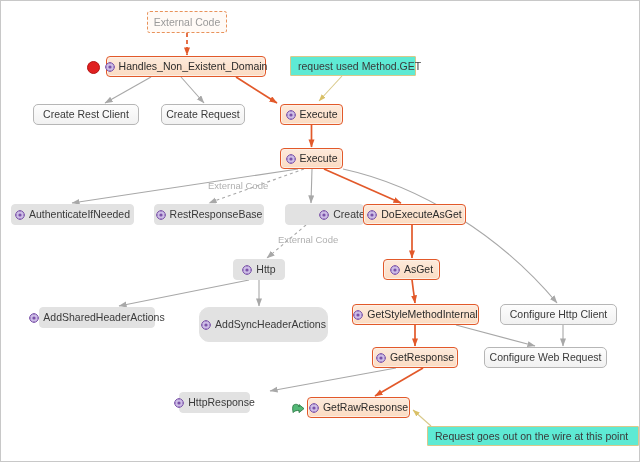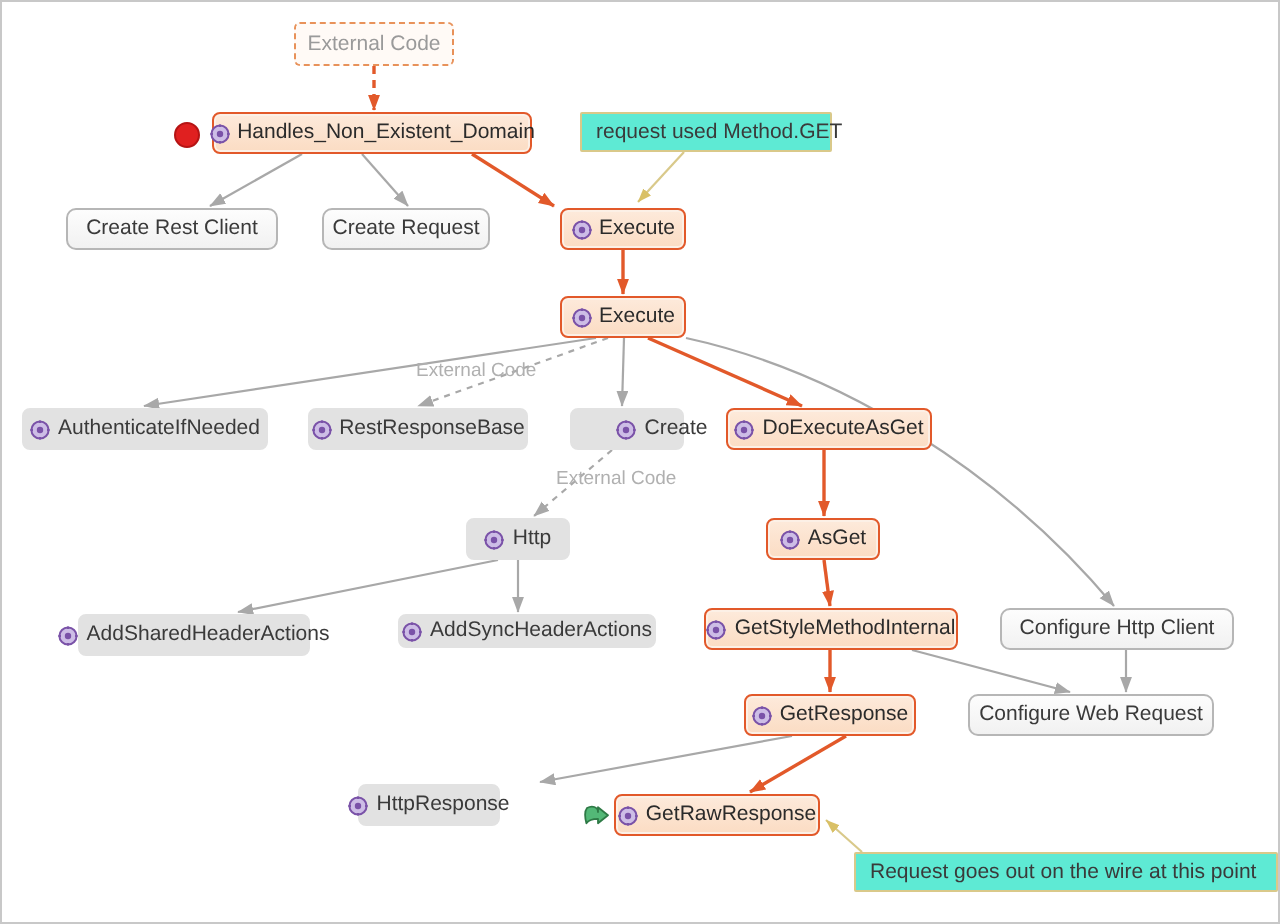--- a/index.html
+++ b/index.html
@@ -211,21 +211,21 @@
     <div class="node gray" style="left: 153px; top: 203px; width: 110px; height: 21px;">
       <span class="mglyph">
         <svg width="10" height="10" viewBox="0 0 10 10">
           <circle cx="5" cy="5" r="4.3" fill="#cdbde6" stroke="#7a52a8" stroke-width="1"></circle>
           <circle cx="5" cy="5" r="1.6" fill="#7a52a8"></circle>
           <path d="M5 0.2 L5 1.5 M5 8.5 L5 9.8 M0.2 5 L1.5 5 M8.5 5 L9.8 5" stroke="#7a52a8" stroke-width="1"></path>
         </svg>
       </span>
       <span class="label">RestResponseBase</span>
     </div>
-    <div class="node gray" style="left: 284px; top: 203px; width: 57px; height: 21px; padding-left: 41px;">
+    <div class="node gray" style="left: 284px; top: 203px; width: 79px; height: 21px; padding-left: 41px;">
       <span class="mglyph">
         <svg width="10" height="10" viewBox="0 0 10 10">
           <circle cx="5" cy="5" r="4.3" fill="#cdbde6" stroke="#7a52a8" stroke-width="1"></circle>
           <circle cx="5" cy="5" r="1.6" fill="#7a52a8"></circle>
           <path d="M5 0.2 L5 1.5 M5 8.5 L5 9.8 M0.2 5 L1.5 5 M8.5 5 L9.8 5" stroke="#7a52a8" stroke-width="1"></path>
         </svg>
       </span>
       <span class="label">Create</span>
     </div>
     <div class="node hot" style="left: 362px; top: 203px; width: 103px; height: 21px;">
@@ -261,21 +261,21 @@
     <div class="node gray" style="left: 38px; top: 306px; width: 116px; height: 21px;">
       <span class="mglyph">
         <svg width="10" height="10" viewBox="0 0 10 10">
           <circle cx="5" cy="5" r="4.3" fill="#cdbde6" stroke="#7a52a8" stroke-width="1"></circle>
           <circle cx="5" cy="5" r="1.6" fill="#7a52a8"></circle>
           <path d="M5 0.2 L5 1.5 M5 8.5 L5 9.8 M0.2 5 L1.5 5 M8.5 5 L9.8 5" stroke="#7a52a8" stroke-width="1"></path>
         </svg>
       </span>
       <span class="label">AddSharedHeaderActions</span>
     </div>
-    <div class="node gray" style="left: 198px; top: 306px; width: 129px; height: 17px;">
+    <div class="node gray" style="left: 198px; top: 306px; width: 129px; height: 35px; border-radius: 10px;">
       <span class="mglyph">
         <svg width="10" height="10" viewBox="0 0 10 10">
           <circle cx="5" cy="5" r="4.3" fill="#cdbde6" stroke="#7a52a8" stroke-width="1"></circle>
           <circle cx="5" cy="5" r="1.6" fill="#7a52a8"></circle>
           <path d="M5 0.2 L5 1.5 M5 8.5 L5 9.8 M0.2 5 L1.5 5 M8.5 5 L9.8 5" stroke="#7a52a8" stroke-width="1"></path>
         </svg>
       </span>
       <span class="label">AddSyncHeaderActions</span>
     </div>
     <div class="node hot" style="left: 351px; top: 303px; width: 127px; height: 21px;">

